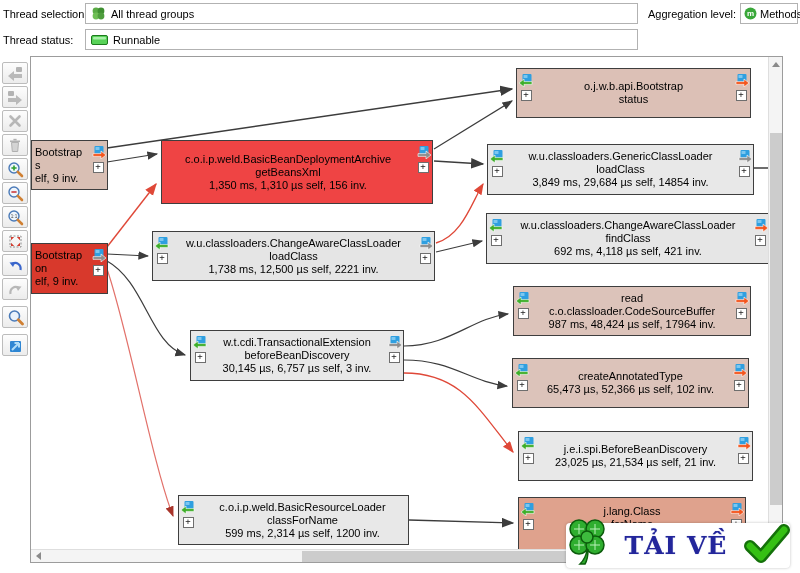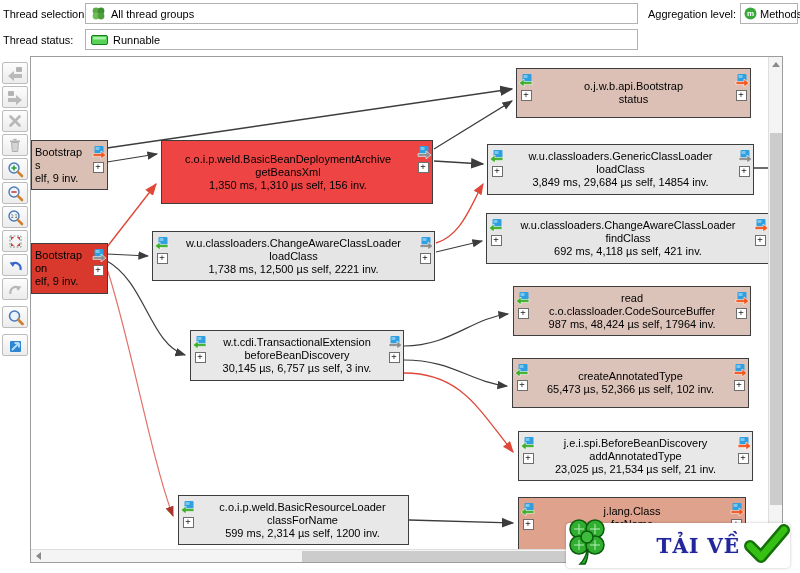--- a/index.html
+++ b/index.html
@@ -70,22 +70,22 @@
   }
   .watermark{
     position:absolute;left:560px;top:512px;width:238px;height:60px;z-index:60;
   }
   .wm-box{
     position:absolute;left:6px;top:11px;width:224px;height:45px;background:#fff;
     border-radius:4px;box-shadow:0 0 3px rgba(0,0,0,0.25);
   }
   .wm-text{
     position:absolute;left:52px;top:14px;width:128px;height:40px;
-    font-family:"DejaVu Serif",serif;font-weight:bold;font-size:20px;
-    color:#23269b;text-align:right;line-height:40px;letter-spacing:1px;
+    font-family:"DejaVu Serif",serif;font-weight:bold;font-size:25px;
+    color:#23269b;text-align:center;line-height:40px;letter-spacing:1px;
     text-shadow:0 0 1px #9aa0d8;
   }
   .wm-clover{position:absolute;left:2px;top:2px;}
   .wm-check{position:absolute;left:184px;top:12px;}
 </style>
 </head>
 <body>
 
 <span class="hdr-label" style="left:3px;top:8px;">Thread selection:</span>
 <div class="combo" style="left:85px;top:3px;width:553px;">
@@ -499,21 +499,20 @@
           <svg width="15" height="13" viewBox="0 0 15 13">
             <rect x="3.5" y="0" width="9" height="8.5" rx="1" fill="#2f9fe0"></rect>
             <rect x="4.5" y="1" width="4" height="3" rx="0.5" fill="#7cc7f0"></rect>
             <path d="M0 9 L5 5 L5 7.6 L13 7.6 L13 10.4 L5 10.4 L5 13 Z" fill="#3fae2a" stroke="#ffffff" stroke-width="0.6"></path>
           </svg>
         </span>
         <div class="plus">+</div>
       </div>
       <div class="node-text">
         <div>j.e.i.spi.BeforeBeanDiscovery</div>
-        <div>addAnnotatedType</div>
         <div>23,025 µs, 21,534 µs self, 21 inv.</div>
       </div>
       <div class="icol">
         <span style="display: flex;">
           <svg width="15" height="13" viewBox="0 0 15 13">
             <rect x="3.5" y="0" width="9" height="8.5" rx="1" fill="#2f9fe0"></rect>
             <rect x="4.5" y="1" width="4" height="3" rx="0.5" fill="#7cc7f0"></rect>
             <path d="M15 9 L10 5 L10 7.6 L2 7.6 L2 10.4 L10 10.4 L10 13 Z" fill="#f4561e" stroke="#ffffff" stroke-width="0.6"></path>
           </svg>
         </span>

